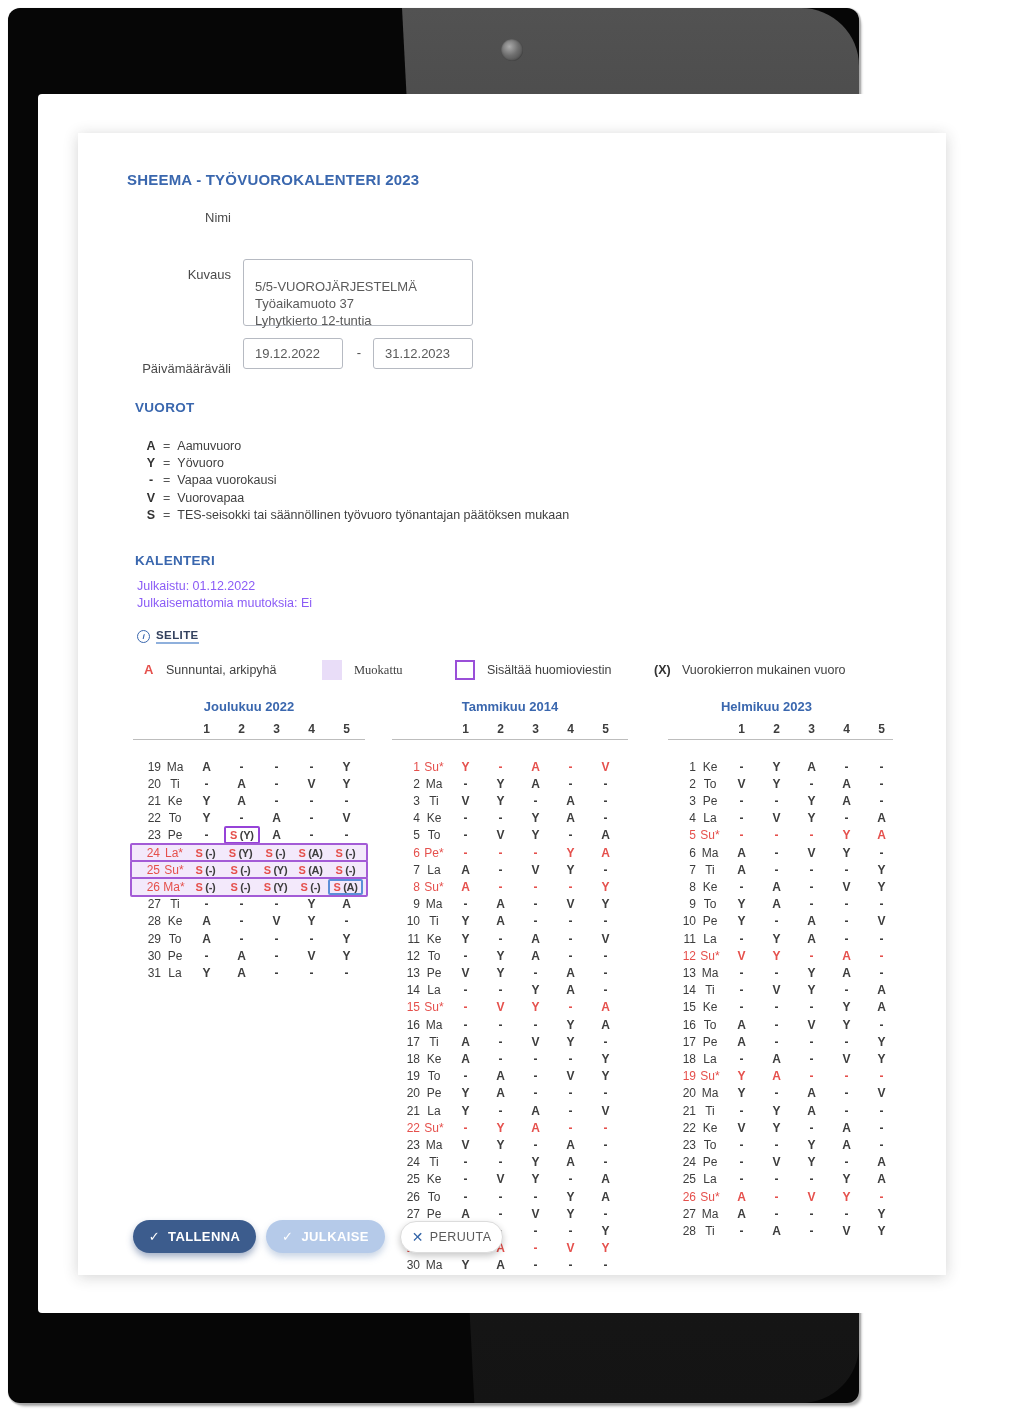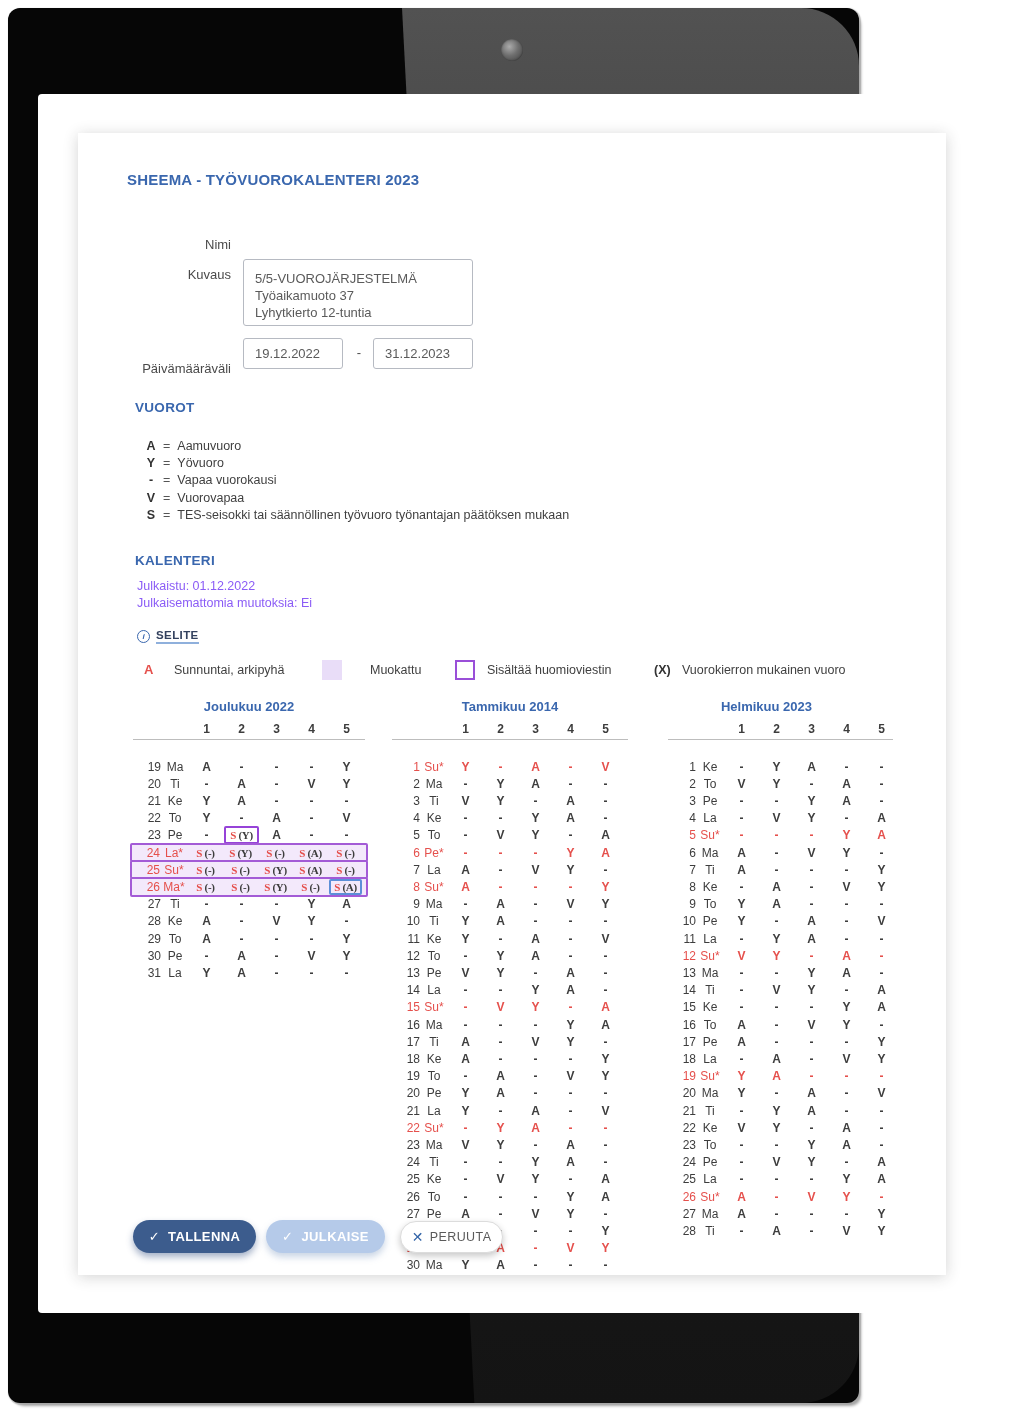--- a/index.html
+++ b/index.html
@@ -23,21 +23,21 @@
     box-shadow:0 2px 14px rgba(40,40,40,.20);overflow:hidden;color:#3d3d3d;}
 
   .page-title{position:absolute;left:49px;top:38px;font-size:15px;font-weight:bold;
     color:#3a67ae;letter-spacing:.2px;}
 
   .flabel{position:absolute;left:0;width:153px;text-align:right;font-size:13px;color:#4a4a4a;}
   .inp{position:absolute;border:1px solid #b6bac2;border-radius:3px;background:#fff;
     font-size:13px;color:#5a5a5a;display:flex;align-items:center;padding:0 11px;}
   .inp-nimi{left:165px;top:86px;width:230px;height:30px;}
   .inp-kuvaus{left:165px;top:126px;width:230px;height:67px;display:block;
-    padding:10px 11px;line-height:17px;white-space:pre-line;}
+    padding:18px 11px;line-height:17px;white-space:pre-line;}
   .inp-date1{left:165px;top:205px;width:100px;height:31px;}
   .inp-date2{left:295px;top:205px;width:100px;height:31px;}
   .date-dash{position:absolute;left:274px;top:212px;width:14px;text-align:center;
     font-size:13px;color:#4a4a4a;}
 
   .sec-h{position:absolute;left:57px;font-size:13.5px;font-weight:bold;color:#3a67ae;letter-spacing:.3px;}
 
   .vuorot-list{position:absolute;left:66px;top:304px;font-size:12.5px;color:#3f3f3f;}
   .vline{height:17.3px;display:flex;align-items:center;}
   .vcode{display:inline-block;width:14px;text-align:center;font-weight:bold;color:#333;}
@@ -48,23 +48,23 @@
   .selite{position:absolute;left:59px;top:496px;display:flex;align-items:center;cursor:pointer;}
   .info-i{display:inline-flex;align-items:center;justify-content:center;width:13px;height:13px;
     border:1.3px solid #3a67ae;border-radius:50%;color:#3a67ae;font-size:8px;font-weight:bold;
     margin-right:6px;font-style:italic;}
   .selite-txt{font-size:11.5px;font-weight:bold;color:#33415e;letter-spacing:.4px;
     border-bottom:2px solid #8fb0dc;padding-bottom:1px;}
 
   .legend-row{position:absolute;top:527px;left:0;width:100%;height:24px;font-size:12.5px;color:#3f3f3f;}
   .lg{position:absolute;top:3px;}
   .lg-a{left:66px;font-weight:bold;color:#e5504c;font-size:13px;top:2px;}
-  .lg-a-txt{left:96px;}
+  .lg-a-txt{left:88px;}
   .sw1{left:244px;top:0;width:20px;height:20px;background:#e9ddf8;}
-  .lg-muok{left:292px;}
+  .lg-muok{left:276px;font-family:Liberation Serif, serif;}
   .sw2{left:377px;top:0;width:20px;height:20px;background:#fff;border:2px solid #9a4fd8;}
   .lg-huomio{left:409px;}
   .lg-x{left:576px;font-weight:bold;color:#333;}
   .lg-x-txt{left:604px;}
 
   .month-title{position:absolute;top:566px;font-size:13px;font-weight:bold;color:#3a67ae;text-align:center;}
   .mt-0{left:55px;width:232px;} .mt-1{left:314px;width:236px;} .mt-2{left:576px;width:225px;}
 
   .month{position:absolute;top:588px;}
   .m-0{left:55px;width:232px;} .m-1{left:314px;width:236px;} .m-2{left:590px;width:225px;}
@@ -74,21 +74,21 @@
   .rows{position:relative;margin-top:18px;}
   .mrow{position:absolute;left:0;right:0;height:17.2px;display:flex;align-items:center;}
   .rd{width:28px;text-align:right;font-size:12px;color:#3d3d3d;flex:none;}
   .rw{width:28px;text-align:center;font-size:12px;color:#3d3d3d;flex:none;}
   .rc{width:35px;text-align:center;font-size:12px;font-weight:bold;color:#3d3d3d;flex:none;line-height:14px;}
   .red .rd,.red .rw,.red .rc{color:#e5504c;}
   .mod{left:-3px;right:-3px;height:19.2px;border:2px solid #a35bd6;background:#f3e9fb;
     border-radius:2px;padding:0 1px;}
   .mod .rd{width:27px;} 
   .s-red{color:#e5504c;} .s-par{color:#3d3d3d;font-weight:bold;}
-  .scell{font-size:11px;letter-spacing:-.3px;font-family:Liberation Serif, serif;}
+  .scell{font-size:11px;letter-spacing:-.3px;}
   .nbox{display:inline-block;border:2px solid #9643d8;border-radius:2px;background:#fff;
     padding:1px 4px;line-height:12px;}
   .bbox{display:inline-block;border:2px solid #5c8fd8;border-radius:2px;
     padding:0px 3px;line-height:12px;}
 
   
   .btn{position:absolute;display:flex;align-items:center;justify-content:center;
     border-radius:17px;font-size:13px;font-weight:bold;letter-spacing:.4px;cursor:pointer;}
   .btn .chk{margin-right:8px;font-size:13px;font-weight:normal;}
   .btn-tallenna{left:55px;top:1087px;width:123px;height:33px;background:#3c5c8d;color:#fff;
@@ -104,21 +104,21 @@
 <body>
 
 <div class="tablet">
   <div class="bezel-shine"></div>
   <div class="camera"></div>
   <div class="screen">
     <div class="page">
 
       <div class="page-title">SHEEMA - TYÖVUOROKALENTERI 2023</div>
 
-      <div class="flabel" style="top:104px">Nimi</div>
+      <div class="flabel" style="top:77px">Nimi</div>
 
       <div class="flabel" style="top:134px">Kuvaus</div>
       <div class="inp inp-kuvaus">5/5-VUOROJÄRJESTELMÄ
 Työaikamuoto 37
 Lyhytkierto 12-tuntia</div>
 
       <div class="flabel" style="top:228px">Päivämääräväli</div>
       <div class="inp inp-date1">19.12.2022</div>
       <div class="date-dash">-</div>
       <div class="inp inp-date2">31.12.2023</div>

